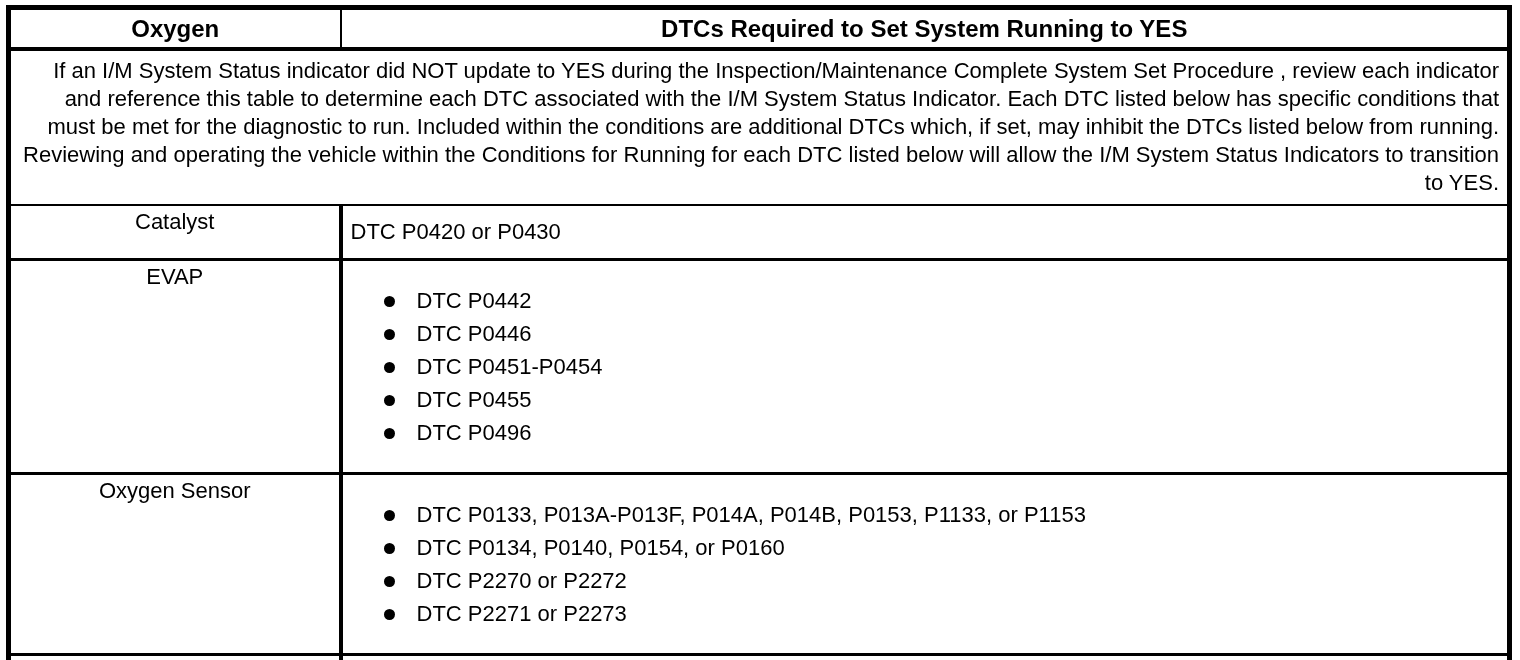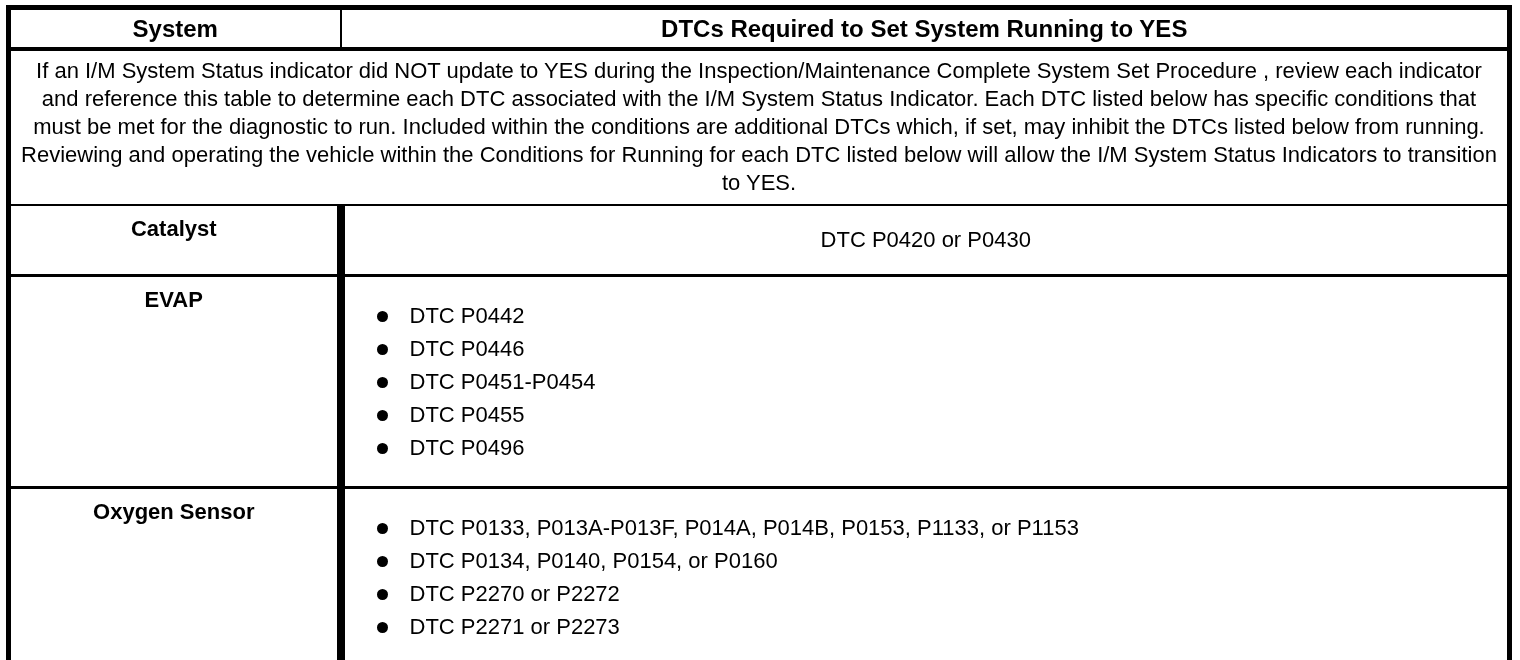--- a/index.html
+++ b/index.html
@@ -39,36 +39,35 @@
   }
   th.sys { border-right: 2px solid #000000; }
   td {
     font-size: 22px;
     line-height: 28px;
     vertical-align: top;
   }
   tr.note-row td {
     border-bottom: 2px solid #000000;
     padding: 6px 8px 7px 8px;
-    text-align: center;
+    text-align: right;
   }
   tr.data-row td { border-bottom: 3px solid #000000; }
   td.sys {
-    border-right: 8px solid #ef4444;
+    border-right: 4px solid #ef4444;
     text-align: center;
-    padding: 9px 4px;
-    font-weight: bold;
+    padding: 2px 4px;
   }
   td.dtc {
-    text-align: center;
-    padding: 20px 8px;
+    text-align: left;
+    padding: 12px 8px;
   }
   ul.dtc-list {
     list-style: none;
-    margin: 0;
+    margin: 9px;
     padding: 2px 0 2px 24px;
   }
   ul.dtc-list li {
     line-height: 33px;
     display: flex;
     align-items: baseline;
   }
   .dot {
     display: inline-block;
     width: 11px;
@@ -85,21 +84,21 @@
 <body>
 
 <div class="page">
   <table class="dtc-table">
     <colgroup>
       <col class="sys-col">
       <col>
     </colgroup>
     <thead>
       <tr class="header-row">
-        <th class="sys">System</th>
+        <th class="sys">Oxygen</th>
         <th>DTCs Required to Set System Running to YES</th>
       </tr>
     </thead>
     <tbody>
       <tr class="note-row">
         <td colspan="2">If an I/M System Status indicator did NOT update to YES during the Inspection/Maintenance Complete System Set Procedure , review each indicator and reference this table to determine each DTC associated with the I/M System Status Indicator. Each DTC listed below has specific conditions that must be met for the diagnostic to run. Included within the conditions are additional DTCs which, if set, may inhibit the DTCs listed below from running. Reviewing and operating the vehicle within the Conditions for Running for each DTC listed below will allow the I/M System Status Indicators to transition to YES.</td>
       </tr>
 
       <tr class="data-row">
         <td class="sys">Catalyst</td>

